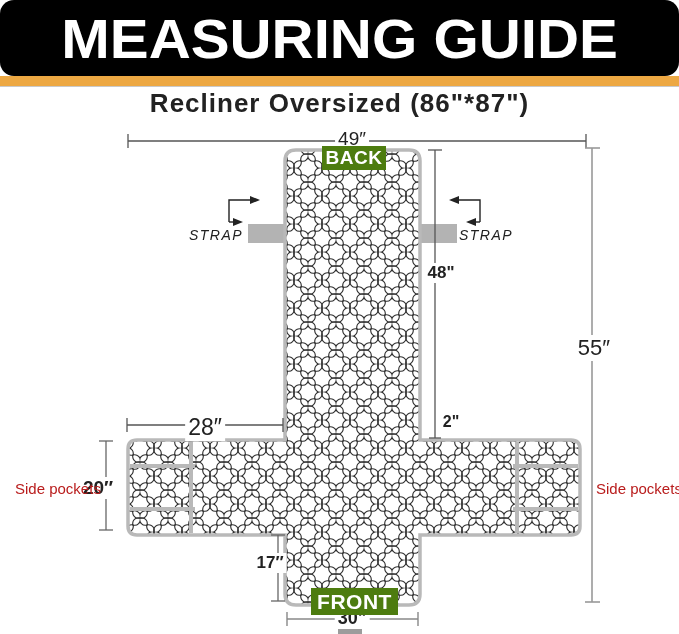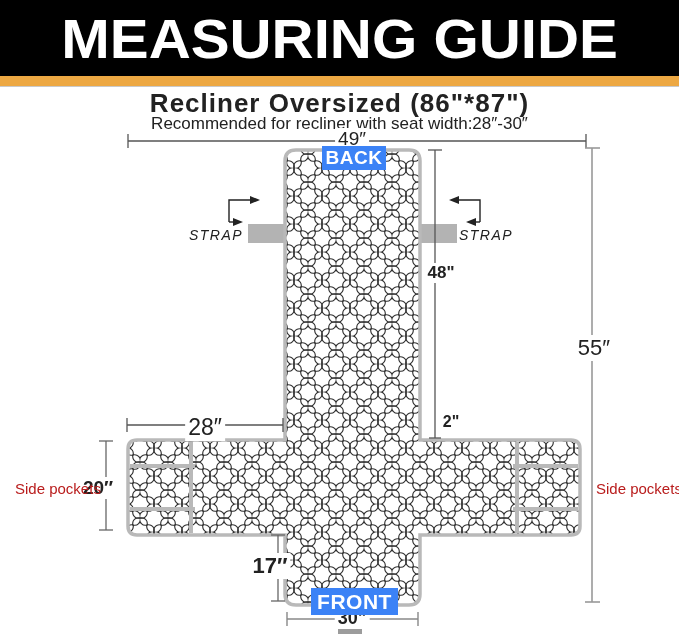--- a/index.html
+++ b/index.html
@@ -4,21 +4,21 @@
 <style>
   html,body{margin:0;padding:0;background:#fff;}
   .page{
     position:relative;width:679px;height:634px;overflow:hidden;
     background:#fff;font-family:"Liberation Sans","DejaVu Sans",sans-serif;
     -webkit-font-smoothing:antialiased;
   }
   
   .banner{
     position:absolute;left:0;top:0;width:679px;height:76px;background:#000;
-    display:flex;align-items:center;justify-content:center;
+    display:flex;align-items:center;justify-content:center;border-radius:14px;
   }
   .banner h1{
     margin:0;color:#fff;font-size:56px;font-weight:700;letter-spacing:0px;
     white-space:nowrap;transform:scaleX(1.04);
   }
   .stripe{position:absolute;left:0;top:76px;width:679px;height:10px;background:#EDA843;border-bottom:1px solid #c9c9c9;}
   .prod-title{
     position:absolute;left:0;top:88px;width:679px;text-align:center;
     font-size:26px;font-weight:600;color:#1c1c1c;letter-spacing:1px;white-space:nowrap;
   }
@@ -29,24 +29,24 @@
   
   .diagram-svg{position:absolute;left:0;top:0;z-index:1;}
   .lbl{position:absolute;z-index:2;white-space:nowrap;color:#222;}
   .dim{background:#fff;padding:0 3px;transform:translate(-50%,0);}
   .d86 {left:352px;top:128px;font-size:19px;}
   .d87 {left:594px;top:335px;font-size:22px;}
   .d48 {left:441px;top:263px;font-size:17px;font-weight:700;}
   .d2  {left:451px;top:413px;font-size:16px;font-weight:700;}
   .d28 {left:205px;top:414px;font-size:23px;font-weight:500;}
   .d20 {left:98px;top:477px;font-size:19px;font-weight:600;}
-  .d17 {left:270px;top:553px;font-size:22px;font-weight:600;}
+  .d17 {left:270px;top:553px;font-size:17px;font-weight:600;}
   .d30 {left:352px;top:608px;font-size:18px;font-weight:700;}
   .tag{
-    background:#3b82f6;color:#fff;font-weight:700;display:flex;
+    background:#4d7c0f;color:#fff;font-weight:700;display:flex;
     align-items:center;justify-content:center;letter-spacing:0.5px;
   }
   .tag-back {left:322px;top:146px;width:64px;height:24px;font-size:19px;}
   .tag-front{left:311px;top:588px;width:87px;height:27px;font-size:21px;}
   .strap-lbl{font-size:14px;letter-spacing:1.5px;color:#222;transform:translate(-50%,0);font-style:italic;}
   .strap-l{left:216px;top:227px;}
   .strap-r{left:486px;top:227px;}
   .pocket-lbl{font-size:15px;color:#b91c1c;}
   .pocket-l{left:15px;top:480px;}
   .pocket-r{left:596px;top:480px;}
@@ -55,21 +55,20 @@
 </head>
 <body>
 
 <div class="page">
 
   <div class="banner">
     <h1>MEASURING GUIDE</h1>
   </div>
   <div class="stripe"></div>
   <div class="prod-title lbl">Recliner  Oversized (86"*87")</div>
-  <div class="prod-subtitle lbl">Recommended for recliner with seat width:28″-30″</div>
 
   <svg class="diagram-svg" width="679" height="634" viewBox="0 0 679 634">
     <defs>
       <pattern id="qf" width="28" height="28" patternUnits="userSpaceOnUse">
         <path id="qfp" d="M14,0 A5.6,5.6 0 0 1 21,7 A5.6,5.6 0 0 1 28,14 A5.6,5.6 0 0 1 21,21 A5.6,5.6 0 0 1 14,28 A5.6,5.6 0 0 1 7,21 A5.6,5.6 0 0 1 0,14 A5.6,5.6 0 0 1 7,7 A5.6,5.6 0 0 1 14,0 Z" fill="none" stroke="#2b2b2b" stroke-width="1.1"></path>
         <use href="#qfp" x="-14" y="-14"></use>
         <use href="#qfp" x="14" y="-14"></use>
         <use href="#qfp" x="-14" y="14"></use>
         <use href="#qfp" x="14" y="14"></use>
       </pattern>

